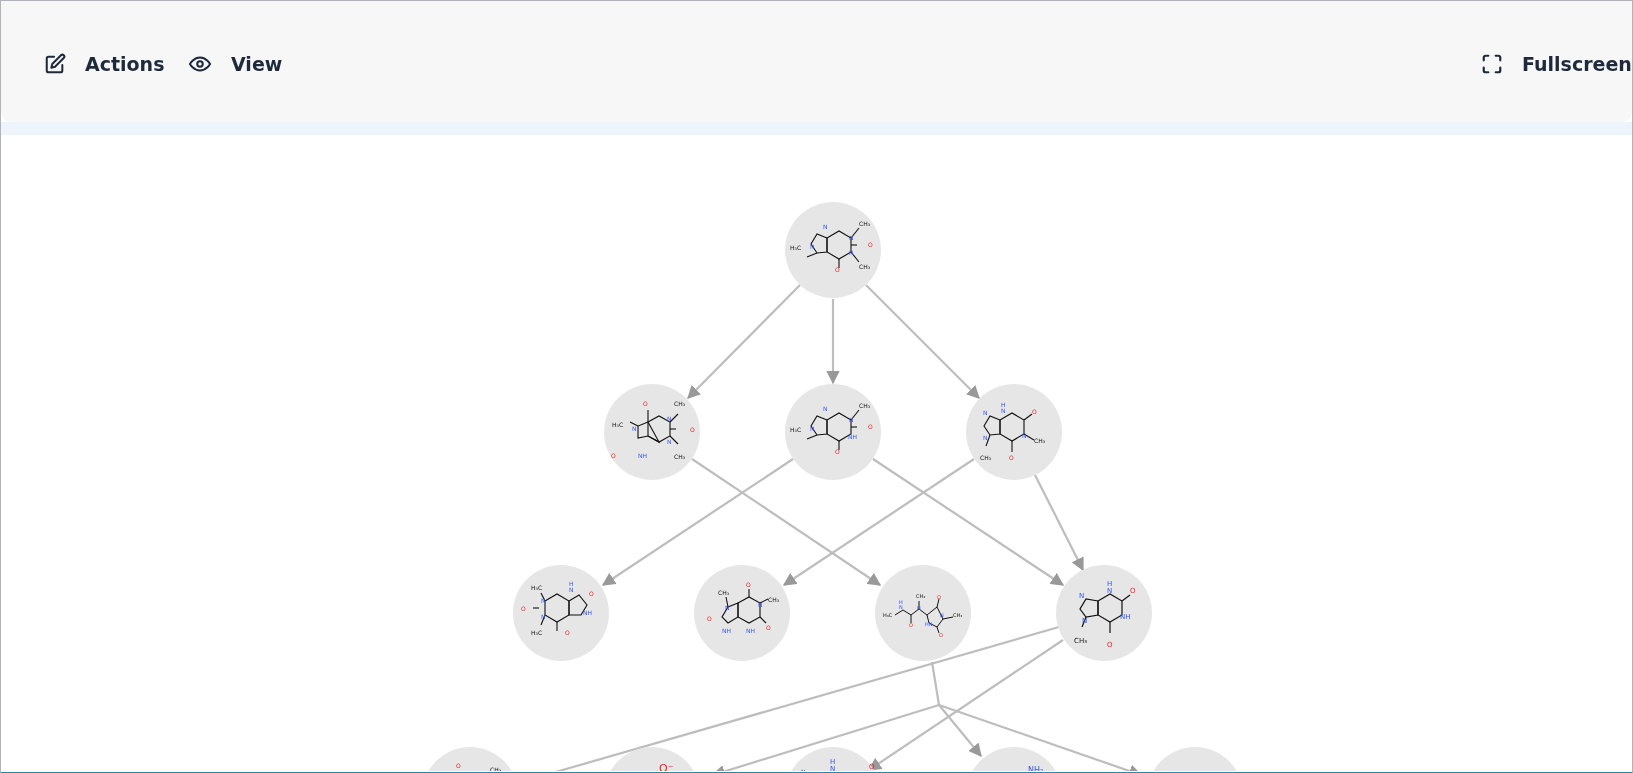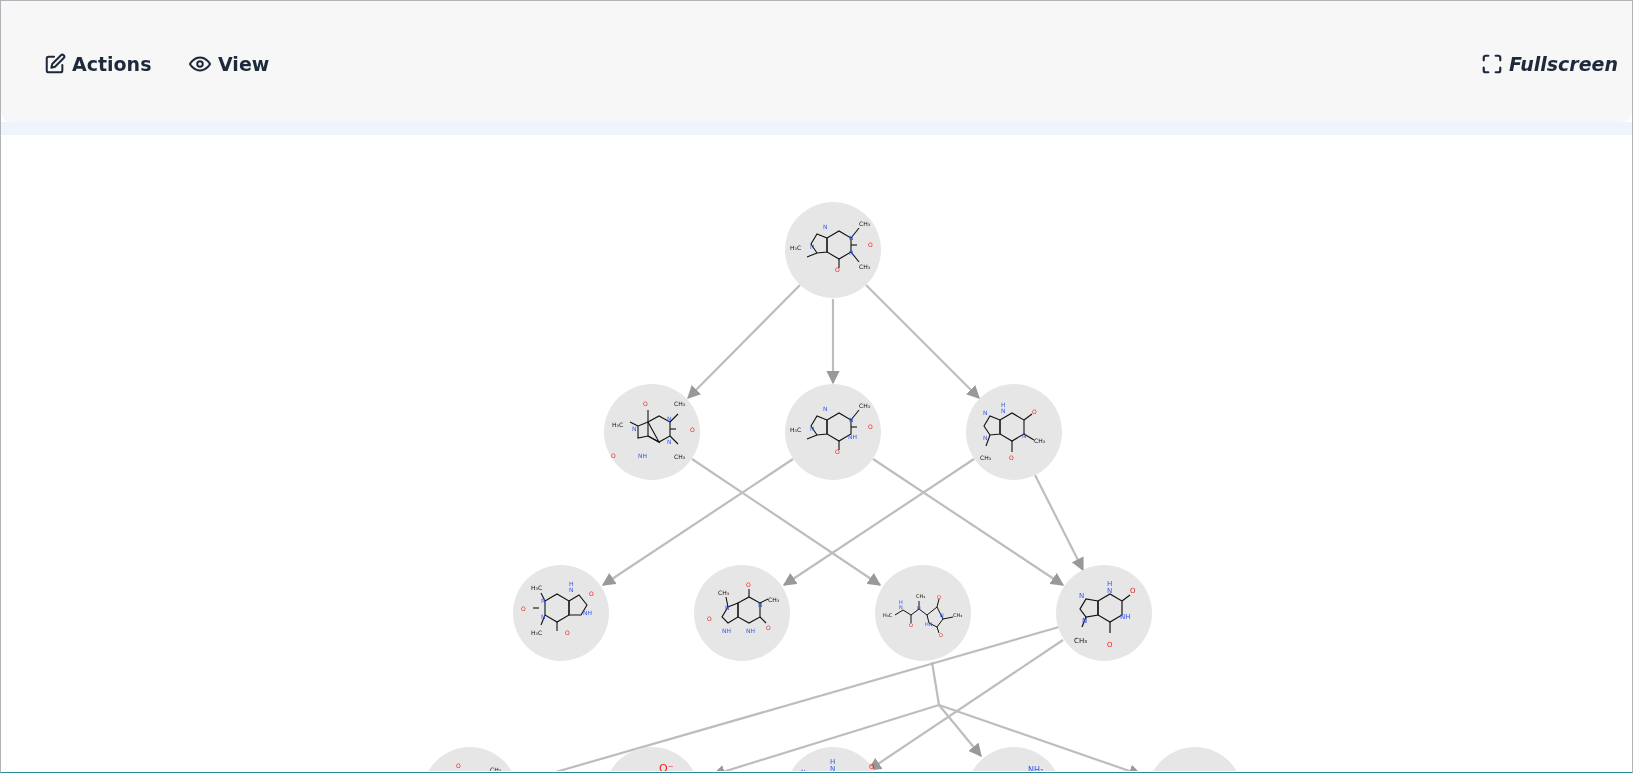--- a/index.html
+++ b/index.html
@@ -1,20 +1,20 @@
 <!DOCTYPE html>
 <html><head>
 <meta charset="utf-8">
 <style>
   html, body { margin:0; padding:0; }
   body { width:1633px; height:773px; overflow:hidden; background:#ffffff; font-family:"DejaVu Sans", sans-serif; position:relative; }
   .frame { position:absolute; left:0; top:0; width:1631px; height:771px; border-left:1px solid #b0b4b8; border-right:1px solid #b0b4b8; border-top:1px solid #b0b4b8; border-bottom:2px solid #2a8a9a; }
   .header { position:absolute; left:1px; top:1px; width:1631px; height:121px; background:#f7f7f8; border-radius:0 0 10px 10px; }
   .strip { position:absolute; left:1px; top:122px; width:1631px; height:13px; background:#eef4fb; }
-  .tb-btn { position:absolute; top:46px; height:34px; display:flex; align-items:center; gap:6px; color:#1e2a3b; font-weight:bold; font-size:19px; cursor:pointer; }
+  .tb-btn { position:absolute; top:46px; height:34px; display:flex; align-items:center; gap:19px; color:#1e2a3b; font-weight:bold; font-size:19px; cursor:pointer; }
   .tb-btn svg { display:block; }
   .canvas { position:absolute; left:1px; top:135px; width:1631px; height:636px; overflow:hidden; }
   .graph { position:absolute; left:0; top:-135px; }
 </style>
 </head>
 <body>
 
 <div class="frame"></div>
 
 <div class="header">
@@ -25,21 +25,21 @@
     </svg>
     <span>Actions</span>
   </div>
   <div class="tb-btn" style="left:187px;">
     <svg width="24" height="22" viewBox="0 0 24 24" fill="none" stroke="#1e2a3b" stroke-width="2.2" stroke-linecap="round" stroke-linejoin="round">
       <path d="M1 12s4-7 11-7 11 7 11 7-4 7-11 7S1 12 1 12z"></path>
       <circle cx="12" cy="12" r="3"></circle>
     </svg>
     <span>View</span>
   </div>
-  <div class="tb-btn" style="left:1480px;font-style:italic;">
+  <div class="tb-btn" style="left:1480px;">
     <svg width="22" height="22" viewBox="0 0 24 24" fill="none" stroke="#1e2a3b" stroke-width="2.4" stroke-linecap="round" stroke-linejoin="round">
       <path d="M8 3H5a2 2 0 0 0-2 2v3"></path>
         <path d="M21 8V5a2 2 0 0 0-2-2h-3"></path>
       <path d="M3 16v3a2 2 0 0 0 2 2h3"></path>
         <path d="M16 21h3a2 2 0 0 0 2-2v-3"></path>
     </svg>
     <span>Fullscreen</span>
   </div>
 </div>
 <div class="strip"></div>

